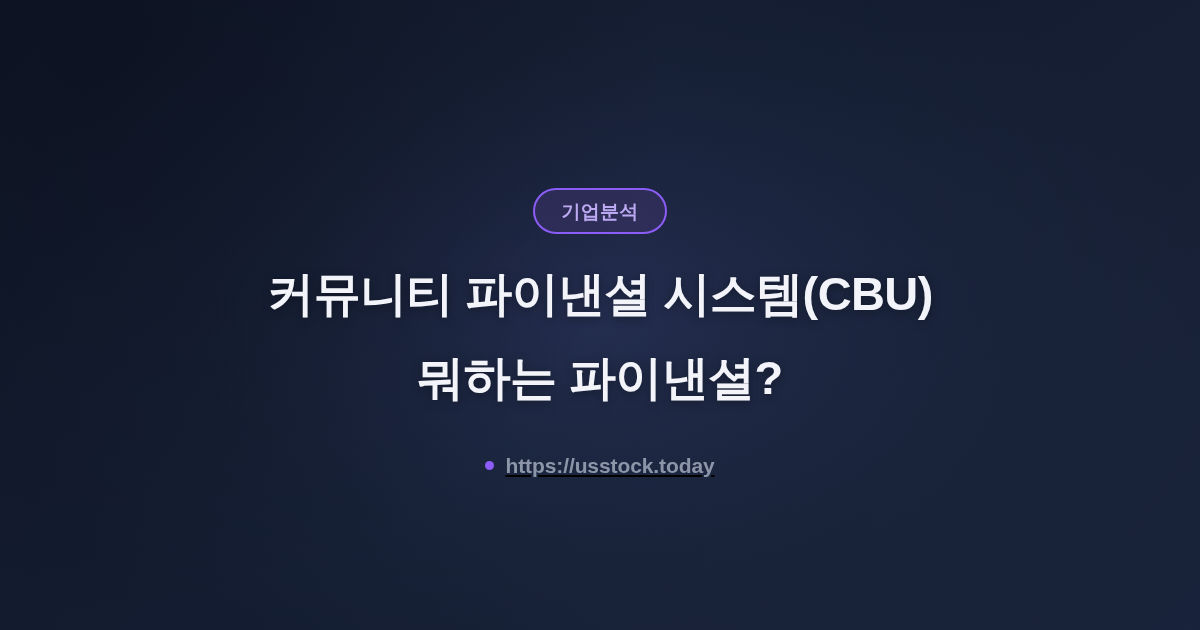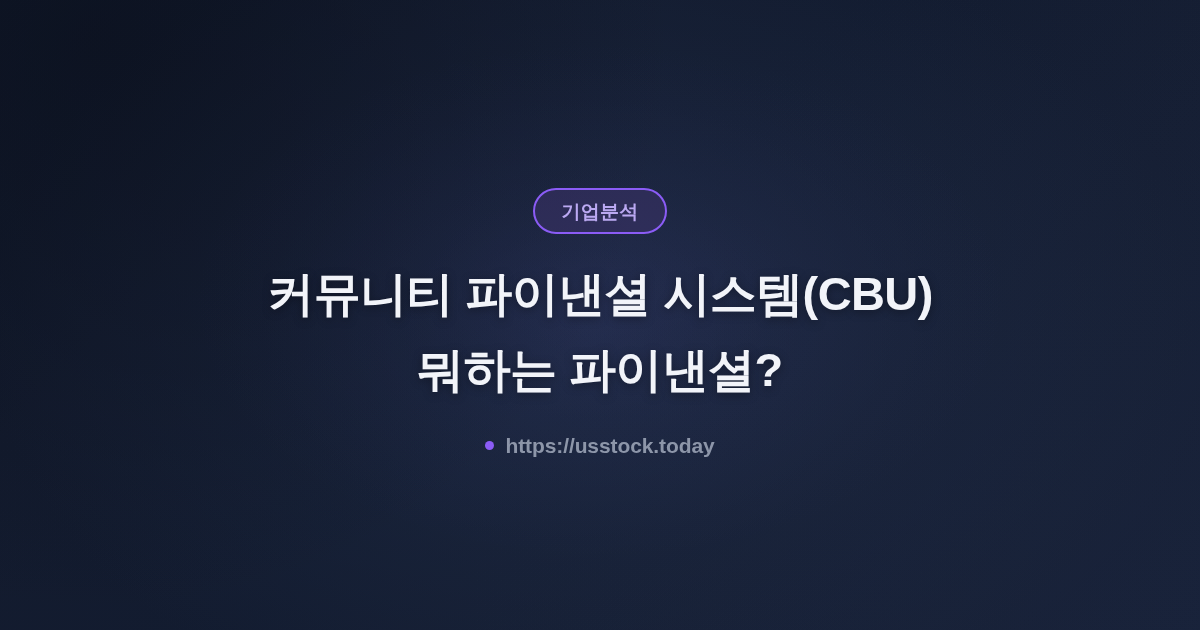--- a/index.html
+++ b/index.html
@@ -92,38 +92,39 @@
     line-height: 1;
     white-space: nowrap;
   }
 
   .title-block {
     margin-top: 26px;
     text-align: center;
     display: flex;
     flex-direction: column;
     align-items: center;
-    gap: 8px;
+    gap: 16px;
   }
 
   .title-line {
     font-size: 47px;
     font-weight: 700;
     line-height: 68px;
     color: #f2f4f9;
     letter-spacing: -0.6px;
     white-space: nowrap;
     text-shadow: 0 2px 10px rgba(0, 0, 0, 0.35);
   }
 
   .site-row {
-    margin-top: 31px;
+    margin-top: 43px;
     display: flex;
     align-items: center;
     gap: 11px;
+    text-decoration: underline;
   }
 
   .site-bullet {
     width: 9px;
     height: 9px;
     border-radius: 50%;
     background: #8b5cf6;
     flex: 0 0 auto;
   }
 

